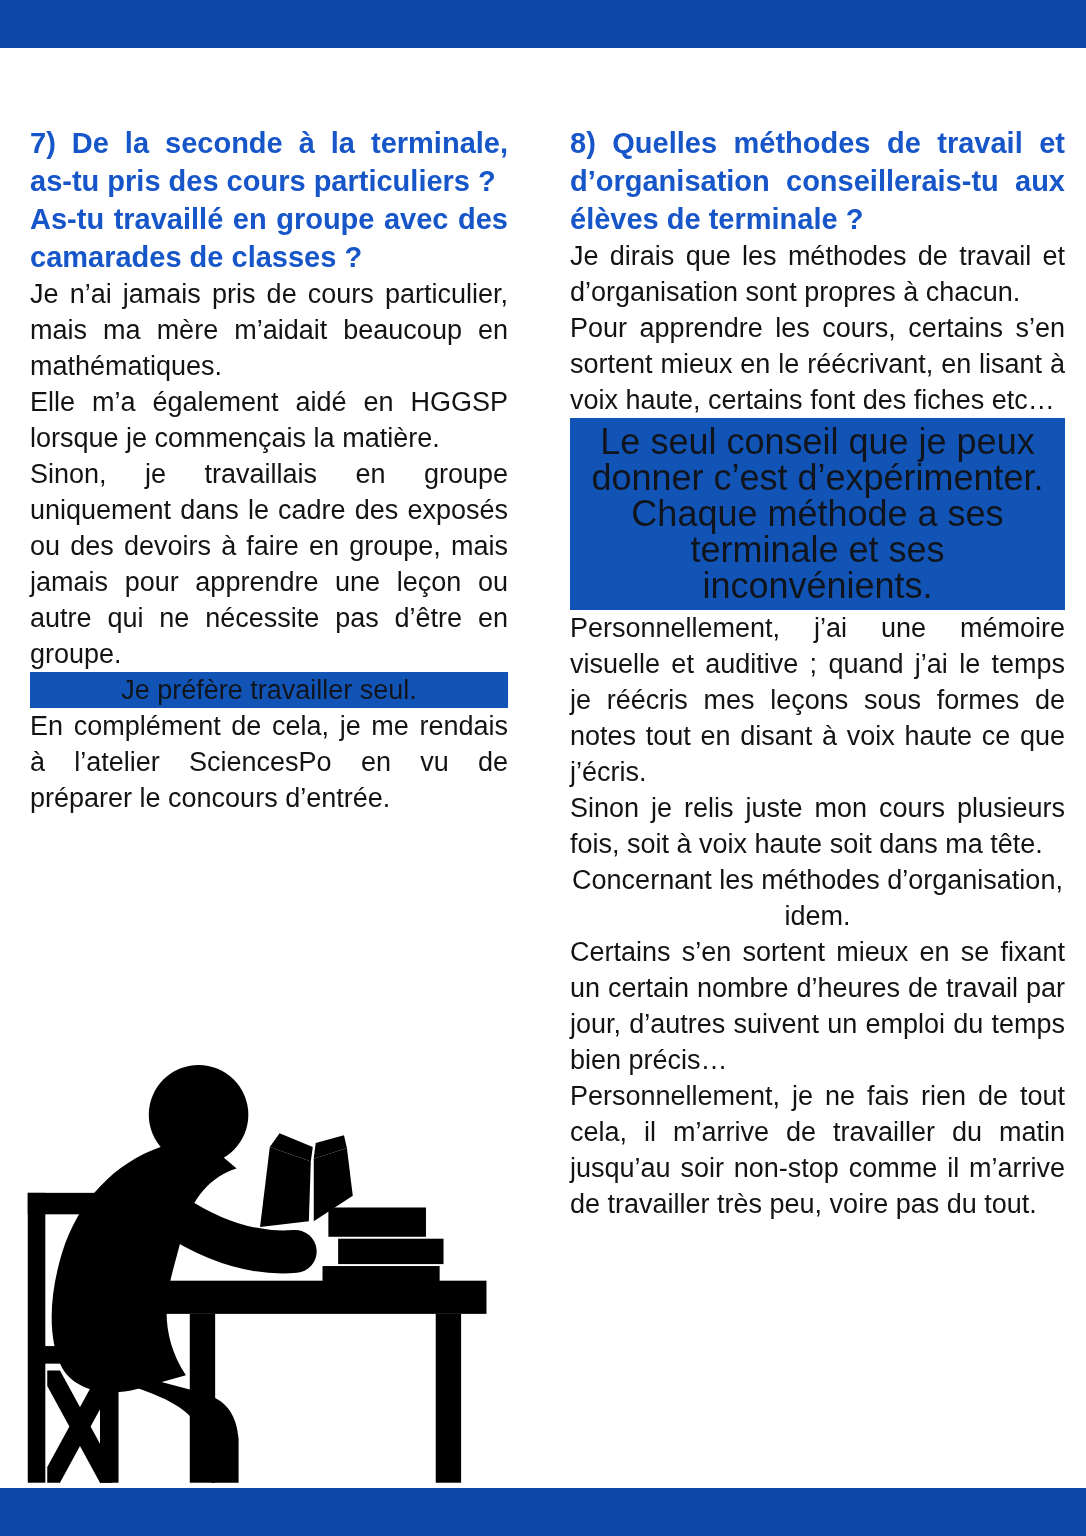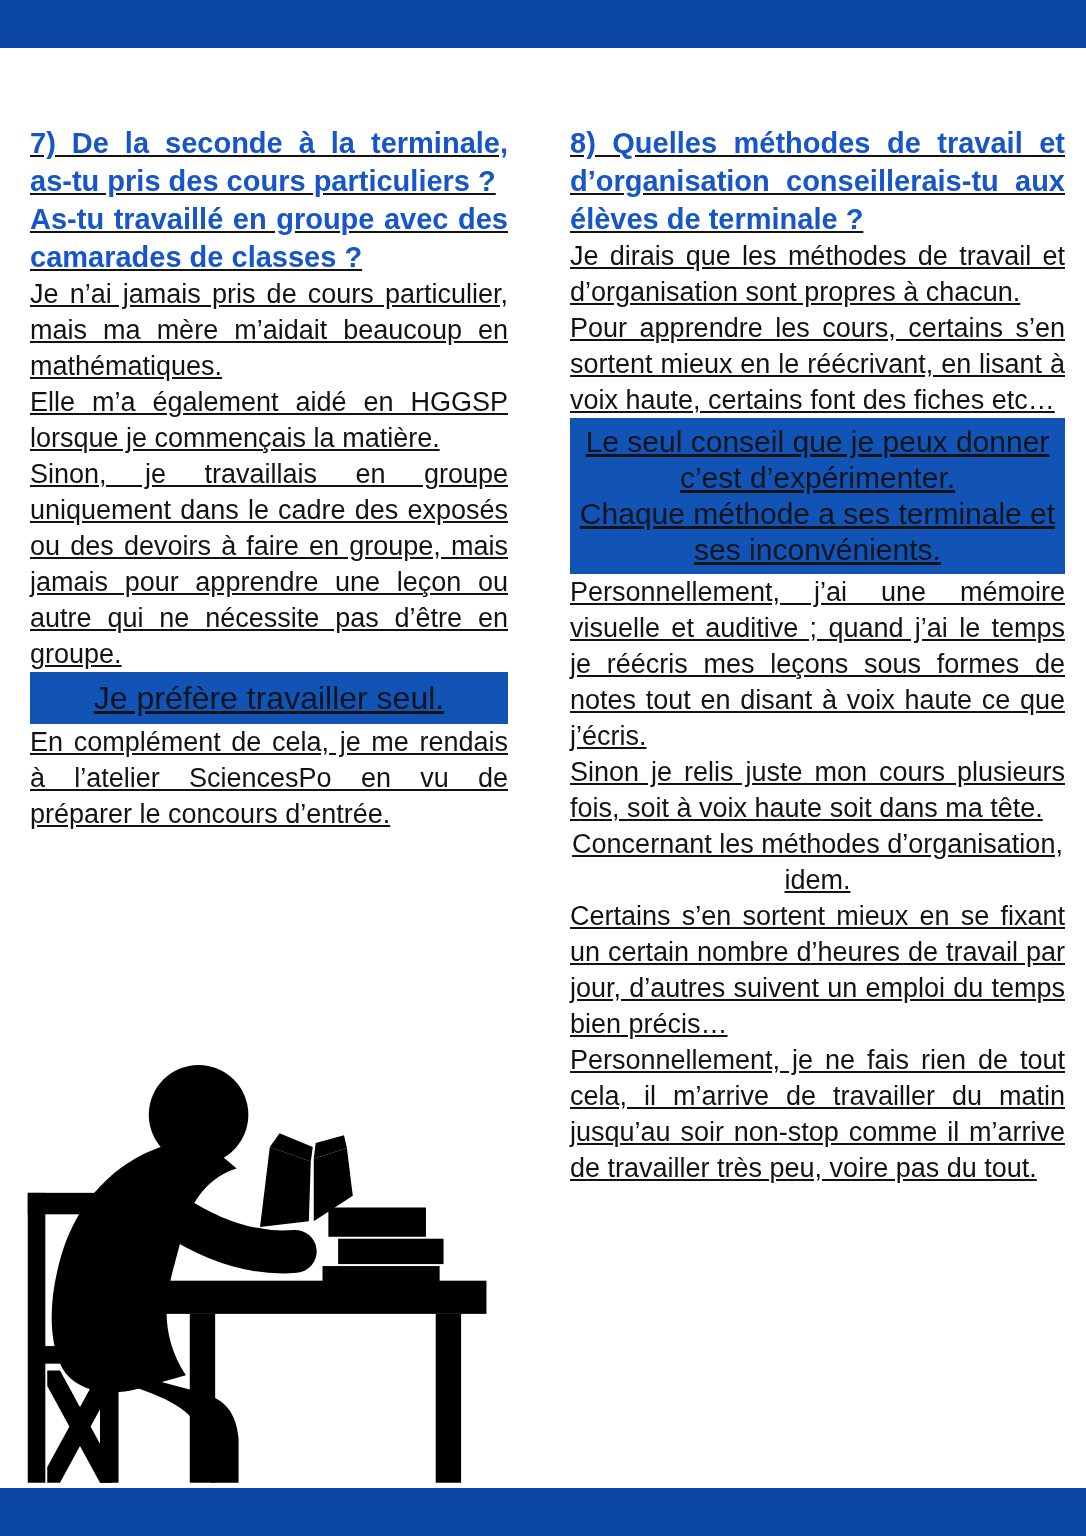--- a/index.html
+++ b/index.html
@@ -6,36 +6,36 @@
   body {
     width:1086px; height:1536px; position:relative; overflow:hidden;
     background:var(--bg,#ffffff);
     font-family:"Liberation Sans", sans-serif;
   }
   .bar { position:absolute; left:0; width:1086px; height:48px; background:var(--bar,#0c47a8); }
   .bar.top { top:0; }
   .bar.bottom { top:1488px; }
 
   .col { position:absolute; top:124px; text-align:justify; color:var(--body,#131313);
-         font-size:27px; line-height:36px;text-decoration:underline; }
+         font-size:27px; line-height:36px; }
   .col-left  { left:30px;  width:478px; }
   .col-right { left:558px; width:495px;margin-left:12px; }
 
   .heading { color:var(--heading,#1756c8); font-weight:bold; font-size:29px; line-height:38px;
              text-align:justify; margin:0; }
   .col p { margin:0; }
   .mt-gapM { margin-top:38px; }
   .mt-gapL { margin-top:44px; }
 
   .highlight {
     background:var(--highlight,#1254b6);
     color:#10151d; text-align:center;
   }
-  .highlight-single { margin-top:24px; padding:8px 4px; font-size:32px; line-height:36px; }
-  .highlight-block  { margin-top:0; padding:6px 4px; font-size:30px; line-height:36px; }
+  .highlight-single { margin-top:24px; padding:0 4px; font-size:27px; line-height:36px; }
+  .highlight-block  { margin-top:0; padding:6px 4px; font-size:36px; line-height:36px; }
 
   .centered { text-align:center; }
 
   .study-icon { position:absolute; left:18px; top:1048px; width:488px; height:440px; }
   .study-icon svg { width:100%; height:100%; display:block; }
 </style>
 </head>
 <body>
 
 <div class="bar top"></div>

